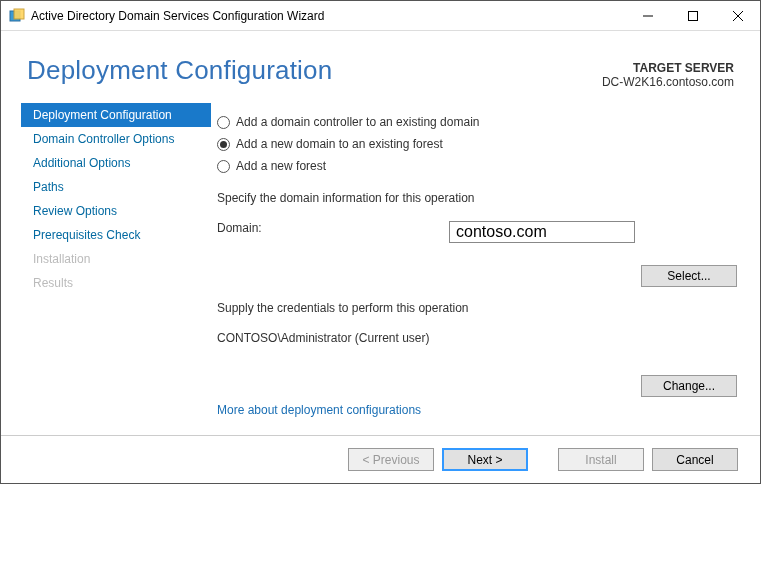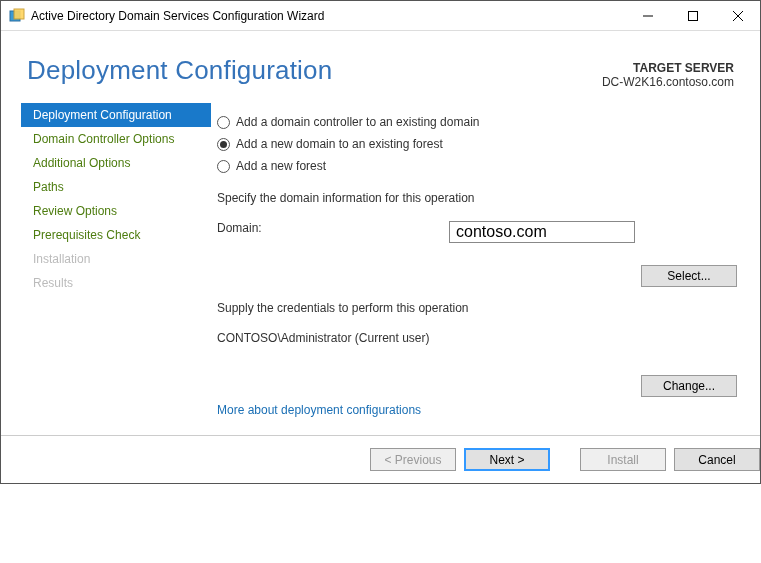--- a/index.html
+++ b/index.html
@@ -75,21 +75,21 @@
   }
   .sidebar {
     width: 210px;
     padding: 4px 0 0 20px;
   }
   .step {
     height: 24px;
     line-height: 24px;
     padding-left: 12px;
     font-size: 12px;
-    color: #4d7c0f;
+    color: #0369a1;
     cursor: default;
   }
   .step.active {
     background: #1979ca;
     color: #fff;
   }
   .step.disabled {
     color: #bbb;
   }
   .main {
@@ -153,20 +153,21 @@
     margin-top: auto;
     padding-bottom: 18px;
   }
   .footer {
     border-top: 1px solid #ccc;
     height: 48px;
     display: flex;
     align-items: center;
     justify-content: flex-end;
     gap: 8px;
+    padding-right: 22px;
   }
   .footer .btn {
     width: 86px;
     height: 23px;
   }
   .footer .btn.default {
     border: 2px solid #3399ff;
   }
   .footer .btn.disabled {
     color: #999;

